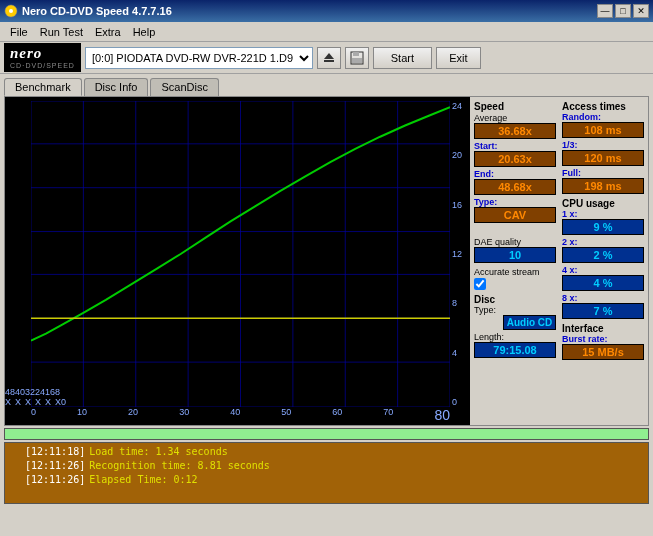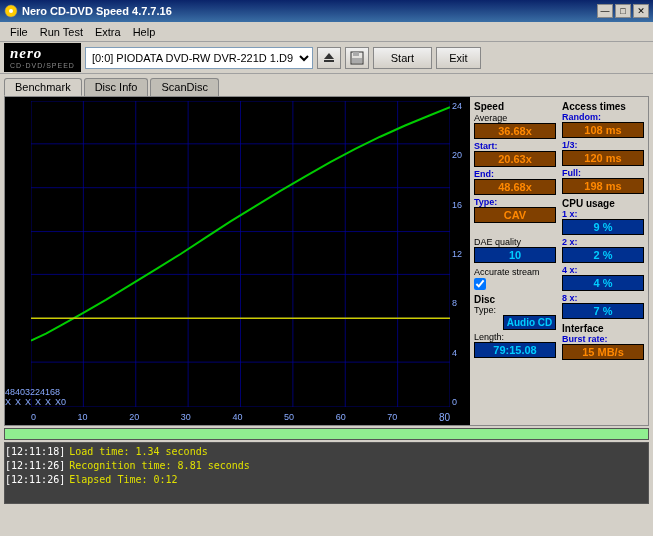--- a/index.html
+++ b/index.html
@@ -292,21 +292,21 @@
 
     <div style="position:absolute; bottom:2px; left:26px; right:20px; display:flex; justify-content:space-between;">
       <span style="color:#88aaff; font-size:9px;">0</span>
       <span style="color:#88aaff; font-size:9px;">10</span>
       <span style="color:#88aaff; font-size:9px;">20</span>
       <span style="color:#88aaff; font-size:9px;">30</span>
       <span style="color:#88aaff; font-size:9px;">40</span>
       <span style="color:#88aaff; font-size:9px;">50</span>
       <span style="color:#88aaff; font-size:9px;">60</span>
       <span style="color:#88aaff; font-size:9px;">70</span>
-      <span style="color:#88aaff; font-size:10px;">80</span>
+      <span style="color:#88aaff; font-size:14px;">80</span>
     </div>
   </div>
 
   <div style="width:178px; background:#d4d0c8; padding:4px; font-size:10px; overflow:hidden;">
     <div style="display:flex; gap:6px;">
 
       <div style="flex:1;">
         <div class="right-panel-section">
           <div style="font-weight:bold; font-size:10px;">Speed</div>
           <div style="font-size:9px; margin-top:1px;">Average</div>
@@ -370,21 +370,21 @@
           <div style="font-size:9px; color:#0000cc; font-weight:bold;">Burst rate:</div>
           <div class="val-orange">15 MB/s</div>
         </div>
       </div>
     </div>
   </div>
 </div>
 
 <div style="margin:2px 4px 0 4px; height:12px; background:#90ee90; border:1px solid #555;"></div>
 
-<div style="margin:2px 4px; background:#404040; border:1px solid #555; height:62px; overflow-y:scroll; padding:2px 0;">
+<div style="margin:2px 4px; background:#a16207; border:1px solid #555; height:62px; overflow-y:scroll; padding:2px 20px;">
   <div style="display:flex; font-size:10px; font-family:monospace; line-height:14px;">
     <span style="color:white; white-space:nowrap;">[12:11:18]</span>
     <span style="color:#e0e000; margin-left:4px;"> Load time: 1.34 seconds</span>
   </div>
   <div style="display:flex; font-size:10px; font-family:monospace; line-height:14px;">
     <span style="color:white; white-space:nowrap;">[12:11:26]</span>
     <span style="color:#e0e000; margin-left:4px;"> Recognition time: 8.81 seconds</span>
   </div>
   <div style="display:flex; font-size:10px; font-family:monospace; line-height:14px;">
     <span style="color:white; white-space:nowrap;">[12:11:26]</span>

